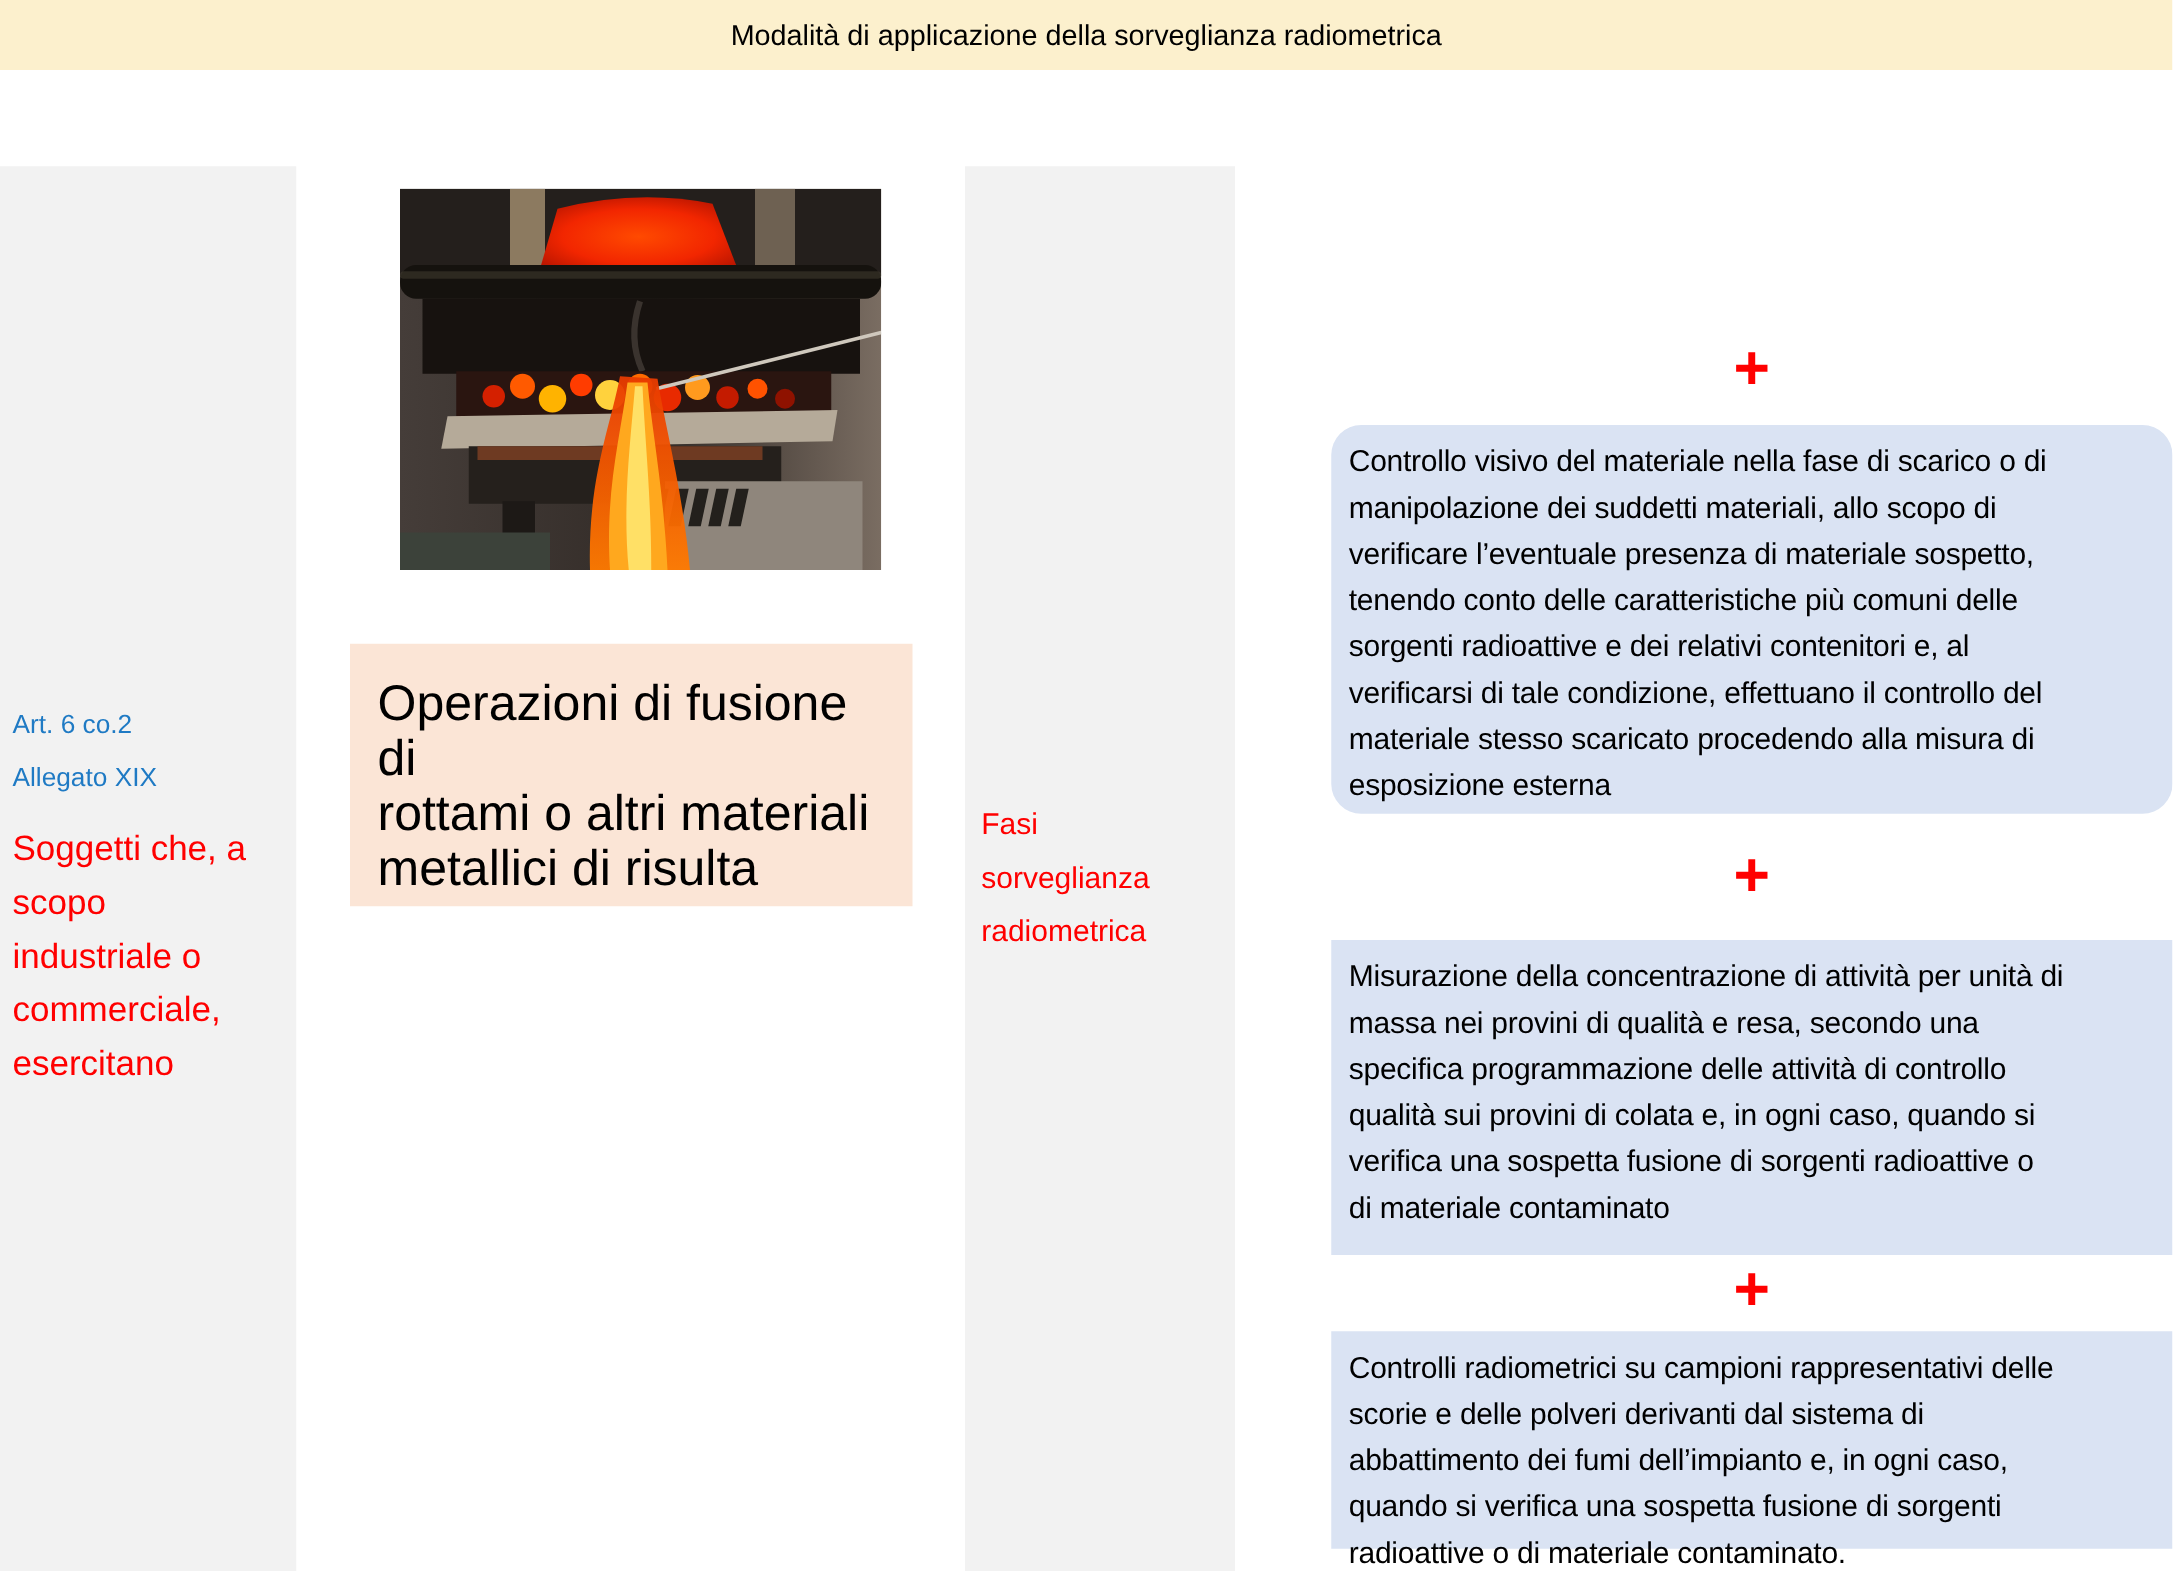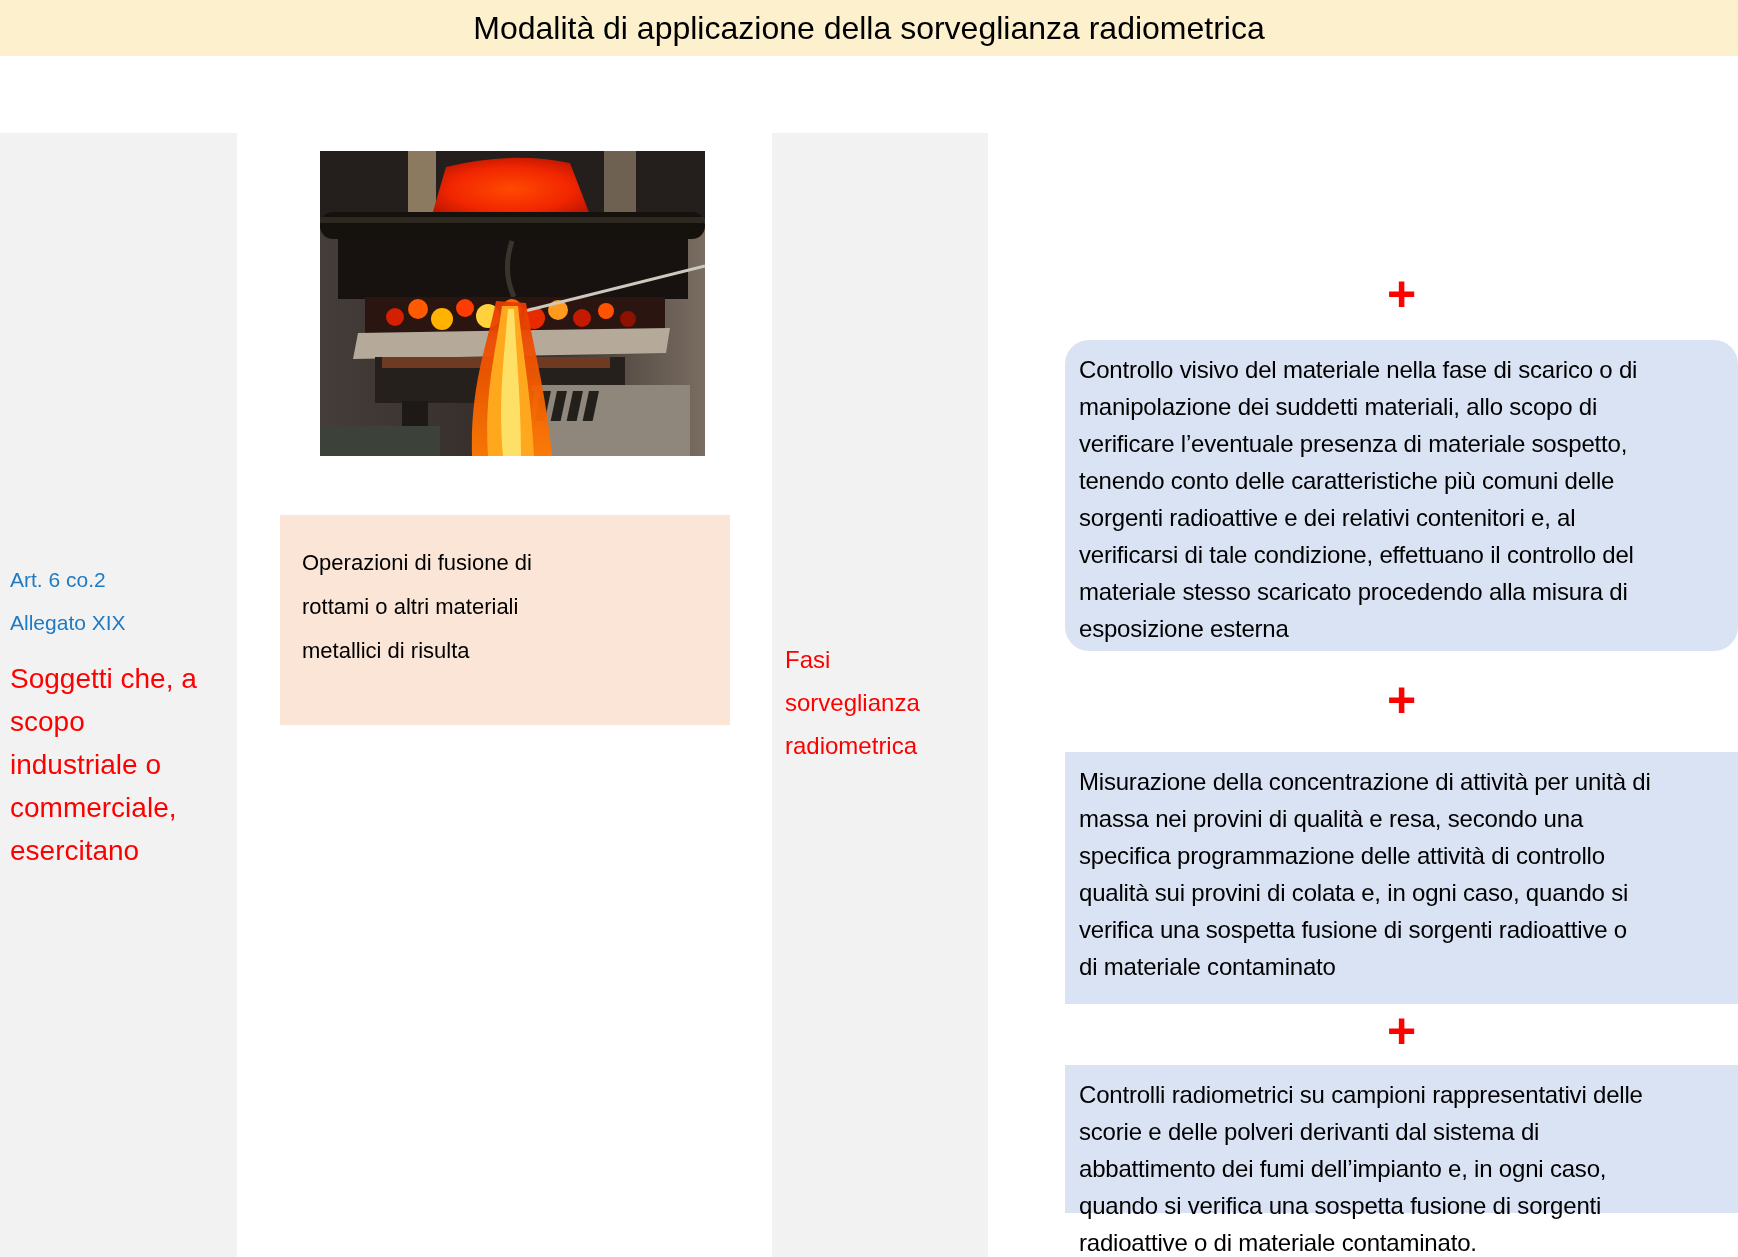--- a/index.html
+++ b/index.html
@@ -18,21 +18,21 @@
   }
   .slide{position:absolute;inset:0;}
 
   
   .banner{
     position:absolute;left:0;top:0;width:1738px;height:56px;
     background:var(--banner-bg,#FCF0CD);
     display:flex;align-items:center;justify-content:center;
   }
   .banner h1{
-    font-size:32px;font-weight:normal;color:#000;letter-spacing:0;
+    font-size:23px;font-weight:normal;color:#000;letter-spacing:0;
   }
 
   
   .panel{
     position:absolute;top:133px;height:1124px;
     background:var(--panel-bg,#F2F2F2);
   }
   .left-panel{left:0;width:237px;padding:425px 8px 0 10px;}
   .phases-panel{left:772px;width:216px;padding:505px 8px 0 13px;}
 
@@ -55,36 +55,36 @@
   }
   .furnace svg{display:block;width:100%;height:100%;}
 
   
   .operations-box{
     position:absolute;left:280px;top:515px;width:450px;height:210px;
     background:var(--operations-box-bg,#FBE5D6);
     padding:26px 10px 0 22px;
   }
   .operations-box p{
-    font-size:22px;line-height:44px;white-space:pre-line;color:#000;
+    font-size:40px;line-height:44px;white-space:pre-line;color:#000;
   }
 
   
   .step-box{
     position:absolute;left:1065px;width:673px;
     background:var(--step-box-bg,#DAE3F3);
     padding:11px 20px 0 14px;
   }
   .step-box p{
     font-size:24px;line-height:37px;white-space:pre-line;color:#000;letter-spacing:-0.2px;
   }
   .step-1{top:138px;height:107px;}
   .step-2{top:340px;height:311px;border-radius:24px;}
   .step-3{top:752px;height:252px;}
-  .step-4{top:1065px;height:148px;}
+  .step-4{top:1065px;height:174px;}
 
   
   .plus{
     position:absolute;left:1065px;width:673px;height:54px;
     display:flex;align-items:center;justify-content:center;
     color:var(--accent-red,#FF0000);
     font-size:50px;font-weight:bold;line-height:1;
   }
   .plus-1{top:267px;}
   .plus-2{top:673px;}

